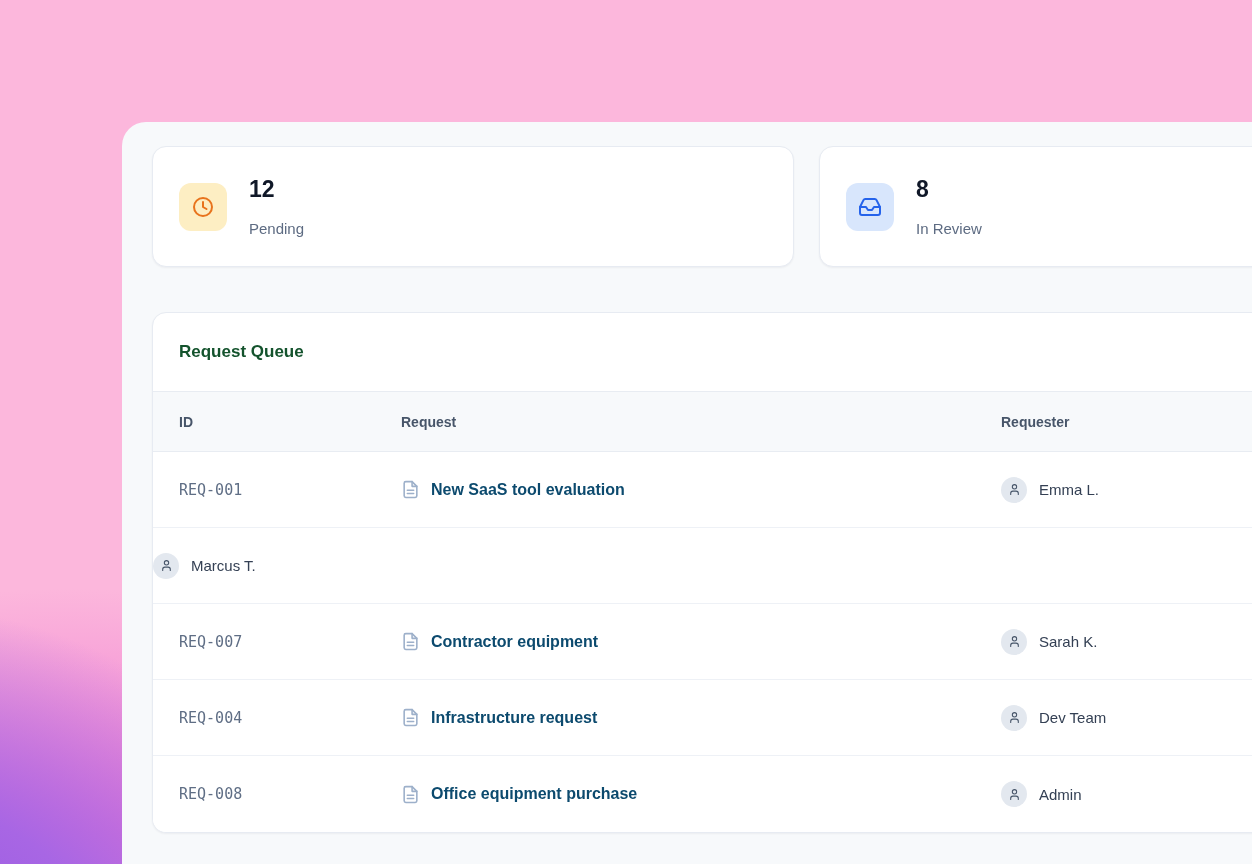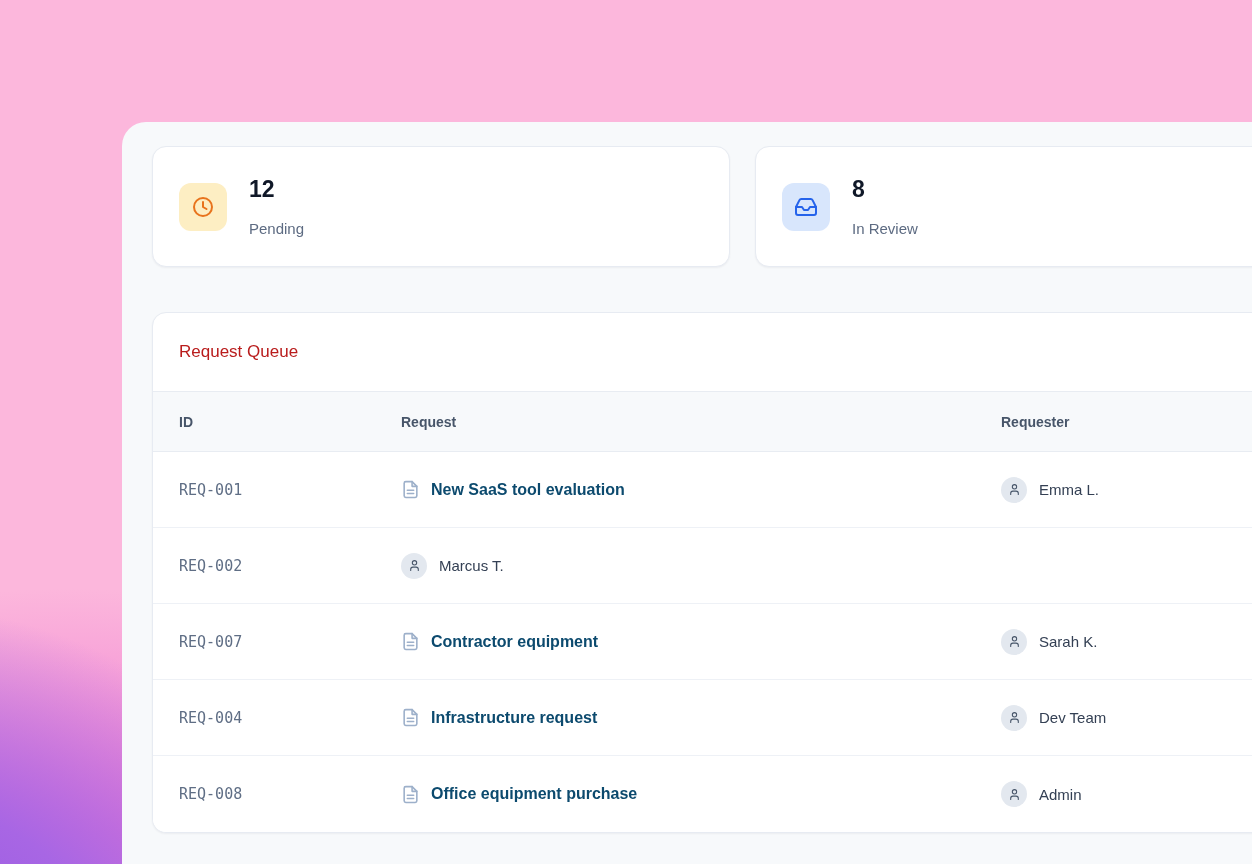--- a/index.html
+++ b/index.html
@@ -21,21 +21,21 @@
     left: 122px; top: 122px;
     width: 1600px; height: 1000px;
     background: #f7f9fb;
     border-radius: 24px;
     padding: 24px 0 0 30px;
   }
 
   
   .stats-row { display: flex; gap: 25px; margin-bottom: 45px; }
   .stat-card {
-    width: 578px; height: 121px;
+    width: 642px; height: 121px;
     background: #ffffff;
     border: 1px solid #e7ebf2;
     border-radius: 14px;
     box-shadow: 0 1px 2px rgba(15,23,42,0.05);
     display: flex; align-items: center;
     padding: 0 26px;
   }
   .stat-card.second { width: 531px; }
   .stat-icon {
     width: 48px; height: 48px; border-radius: 12px;
@@ -56,21 +56,21 @@
     border-radius: 14px;
     box-shadow: 0 1px 2px rgba(15,23,42,0.05);
     overflow: hidden;
   }
   .table-title-bar {
     height: 79px;
     display: flex; align-items: center;
     padding: 0 26px;
     border-bottom: 1px solid #e8ecf2;
   }
-  .table-title { font-size: 17px; font-weight: 400; color: #b91c1c; }
+  .table-title { font-size: 17px; font-weight: 700; color: #14532d; }
 
   .thead-row {
     height: 60px;
     background: #f7f9fb;
     border-bottom: 1px solid #e8ecf2;
     display: flex; align-items: center;
     font-size: 14px; font-weight: 600; color: #475569;
   }
   .trow {
     height: 76px;
@@ -164,21 +164,20 @@
           <svg width="13" height="13" viewBox="0 0 24 24" fill="none" stroke="#475569" stroke-width="2" stroke-linecap="round" stroke-linejoin="round">
             <path d="M19 21v-2a4 4 0 0 0-4-4H9a4 4 0 0 0-4 4v2"></path>
               <circle cx="12" cy="7" r="4"></circle>
           </svg>
         </span>
         <span class="cell-requester">Emma L.</span>
       </div>
     </div>
 
     <div class="trow">
-      <div class="col-id"><span class="cell-id">REQ-002</span></div>
       <div class="col-requester">
         <span class="avatar">
           <svg width="13" height="13" viewBox="0 0 24 24" fill="none" stroke="#475569" stroke-width="2" stroke-linecap="round" stroke-linejoin="round">
             <path d="M19 21v-2a4 4 0 0 0-4-4H9a4 4 0 0 0-4 4v2"></path>
               <circle cx="12" cy="7" r="4"></circle>
           </svg>
         </span>
         <span class="cell-requester">Marcus T.</span>
       </div>
     </div>

